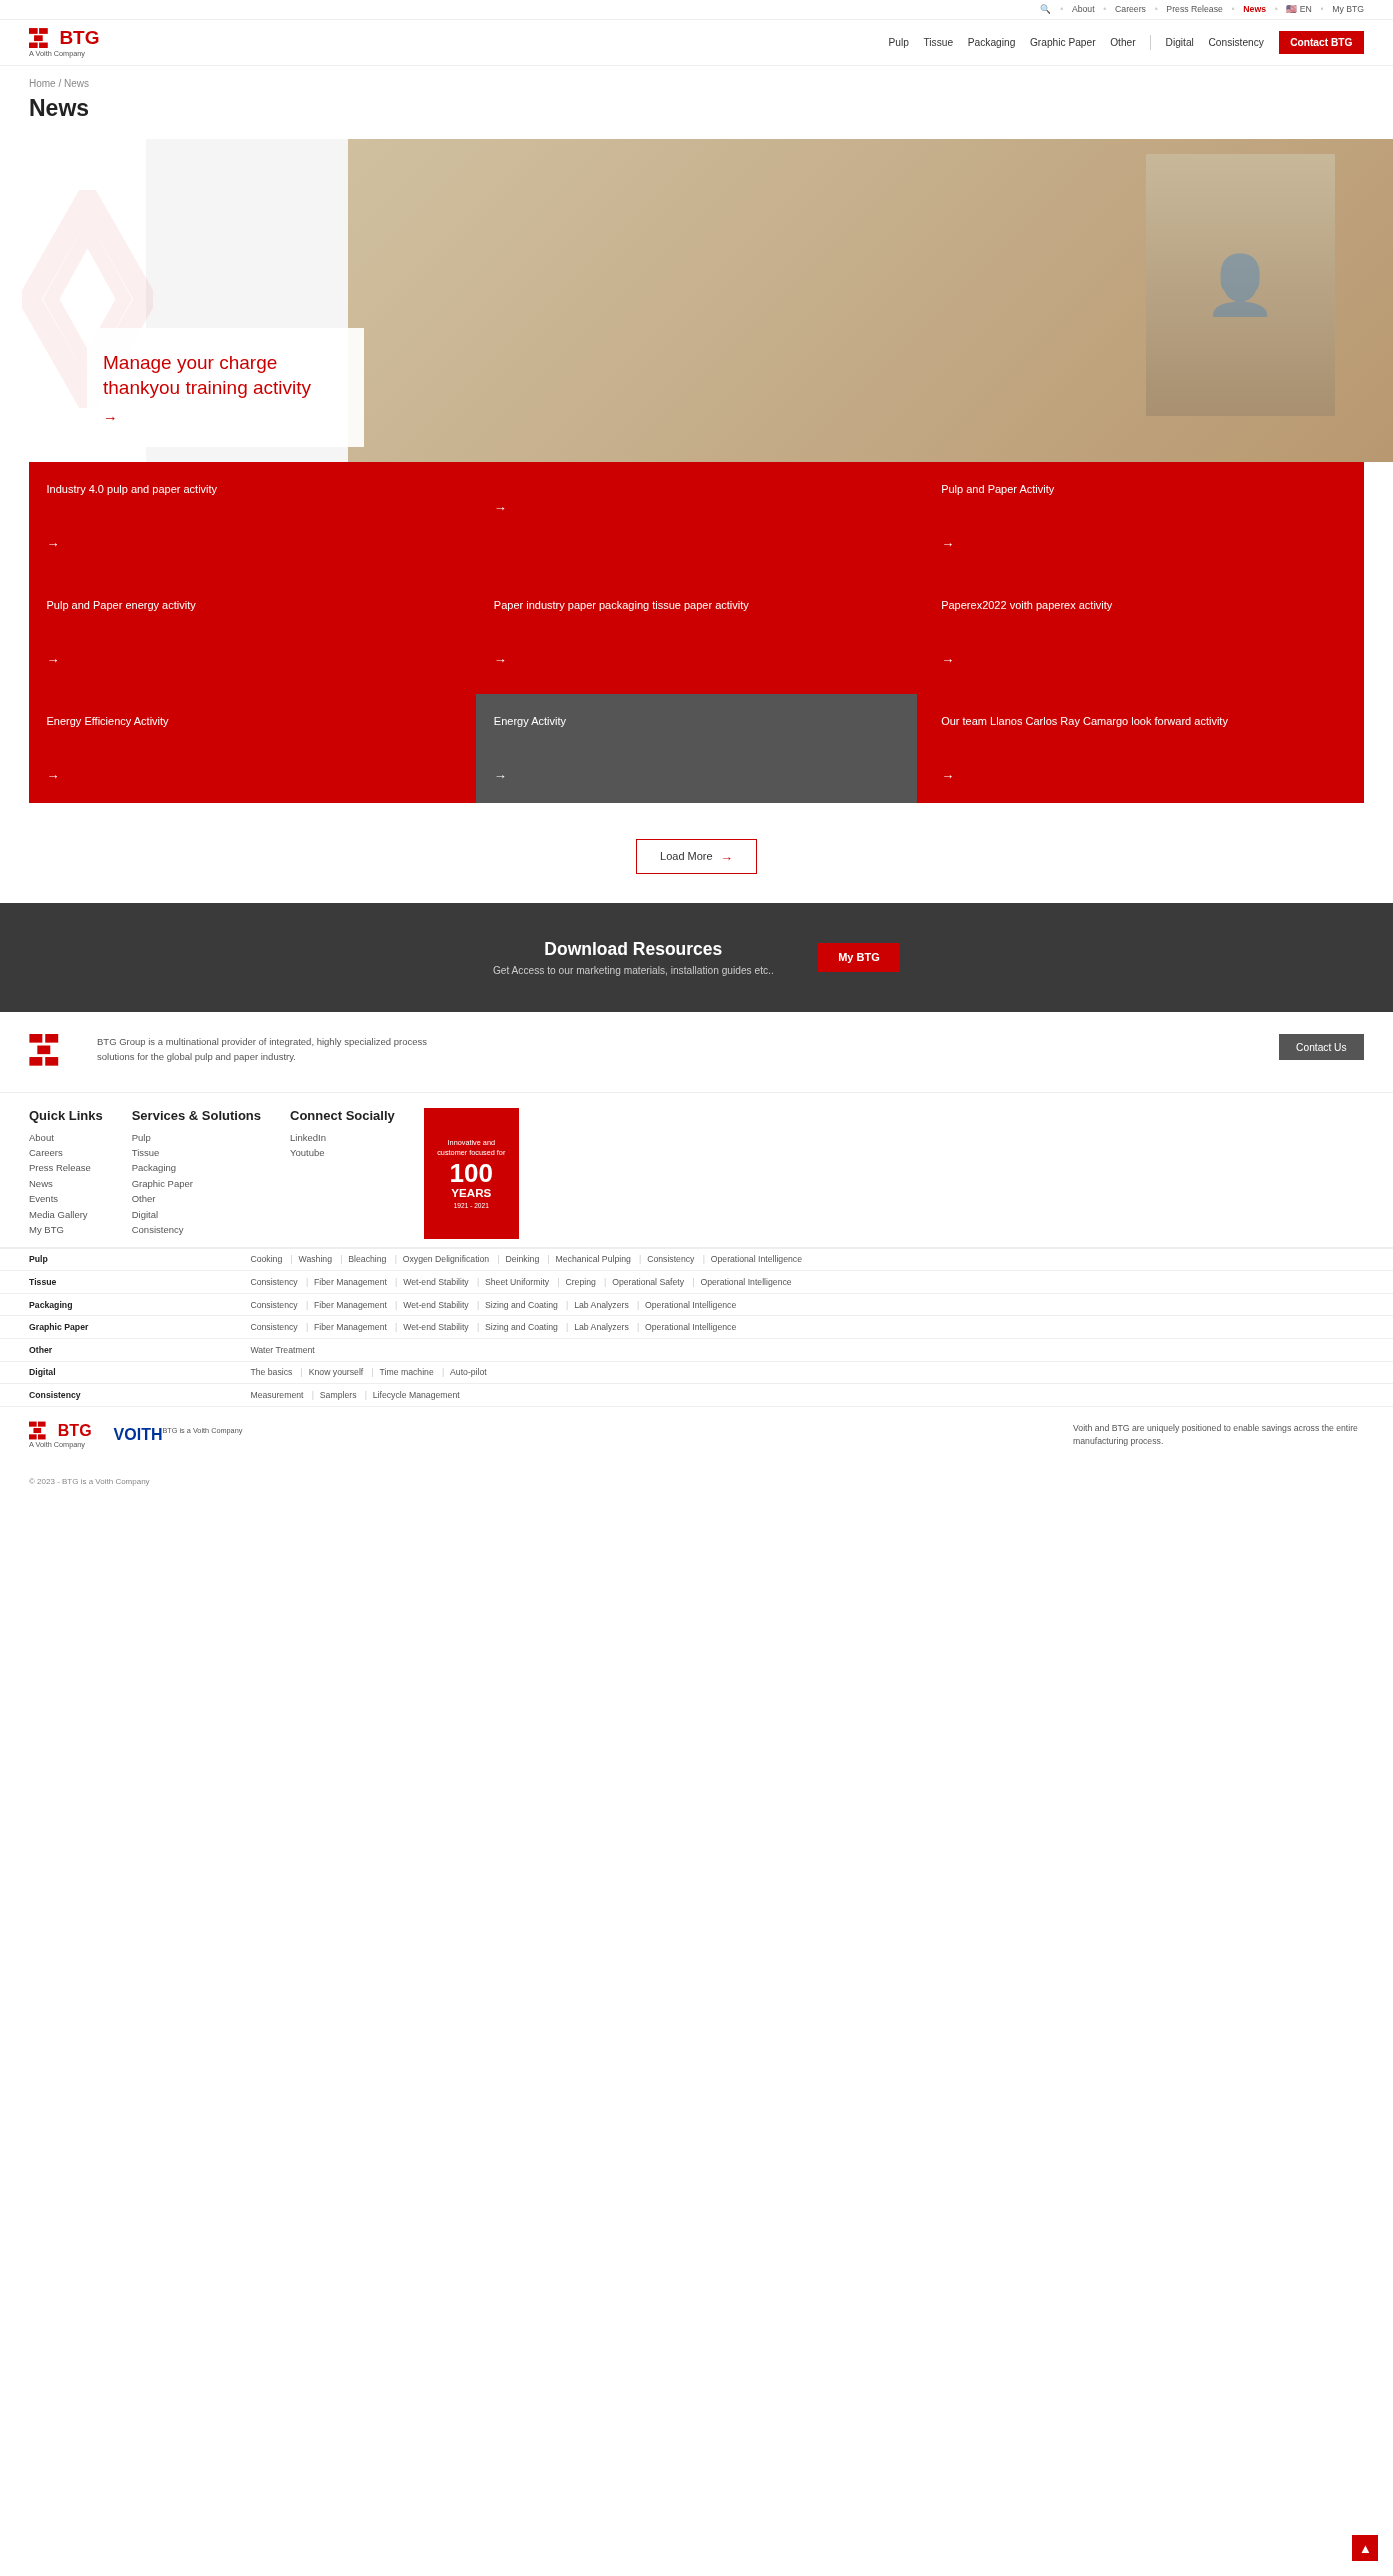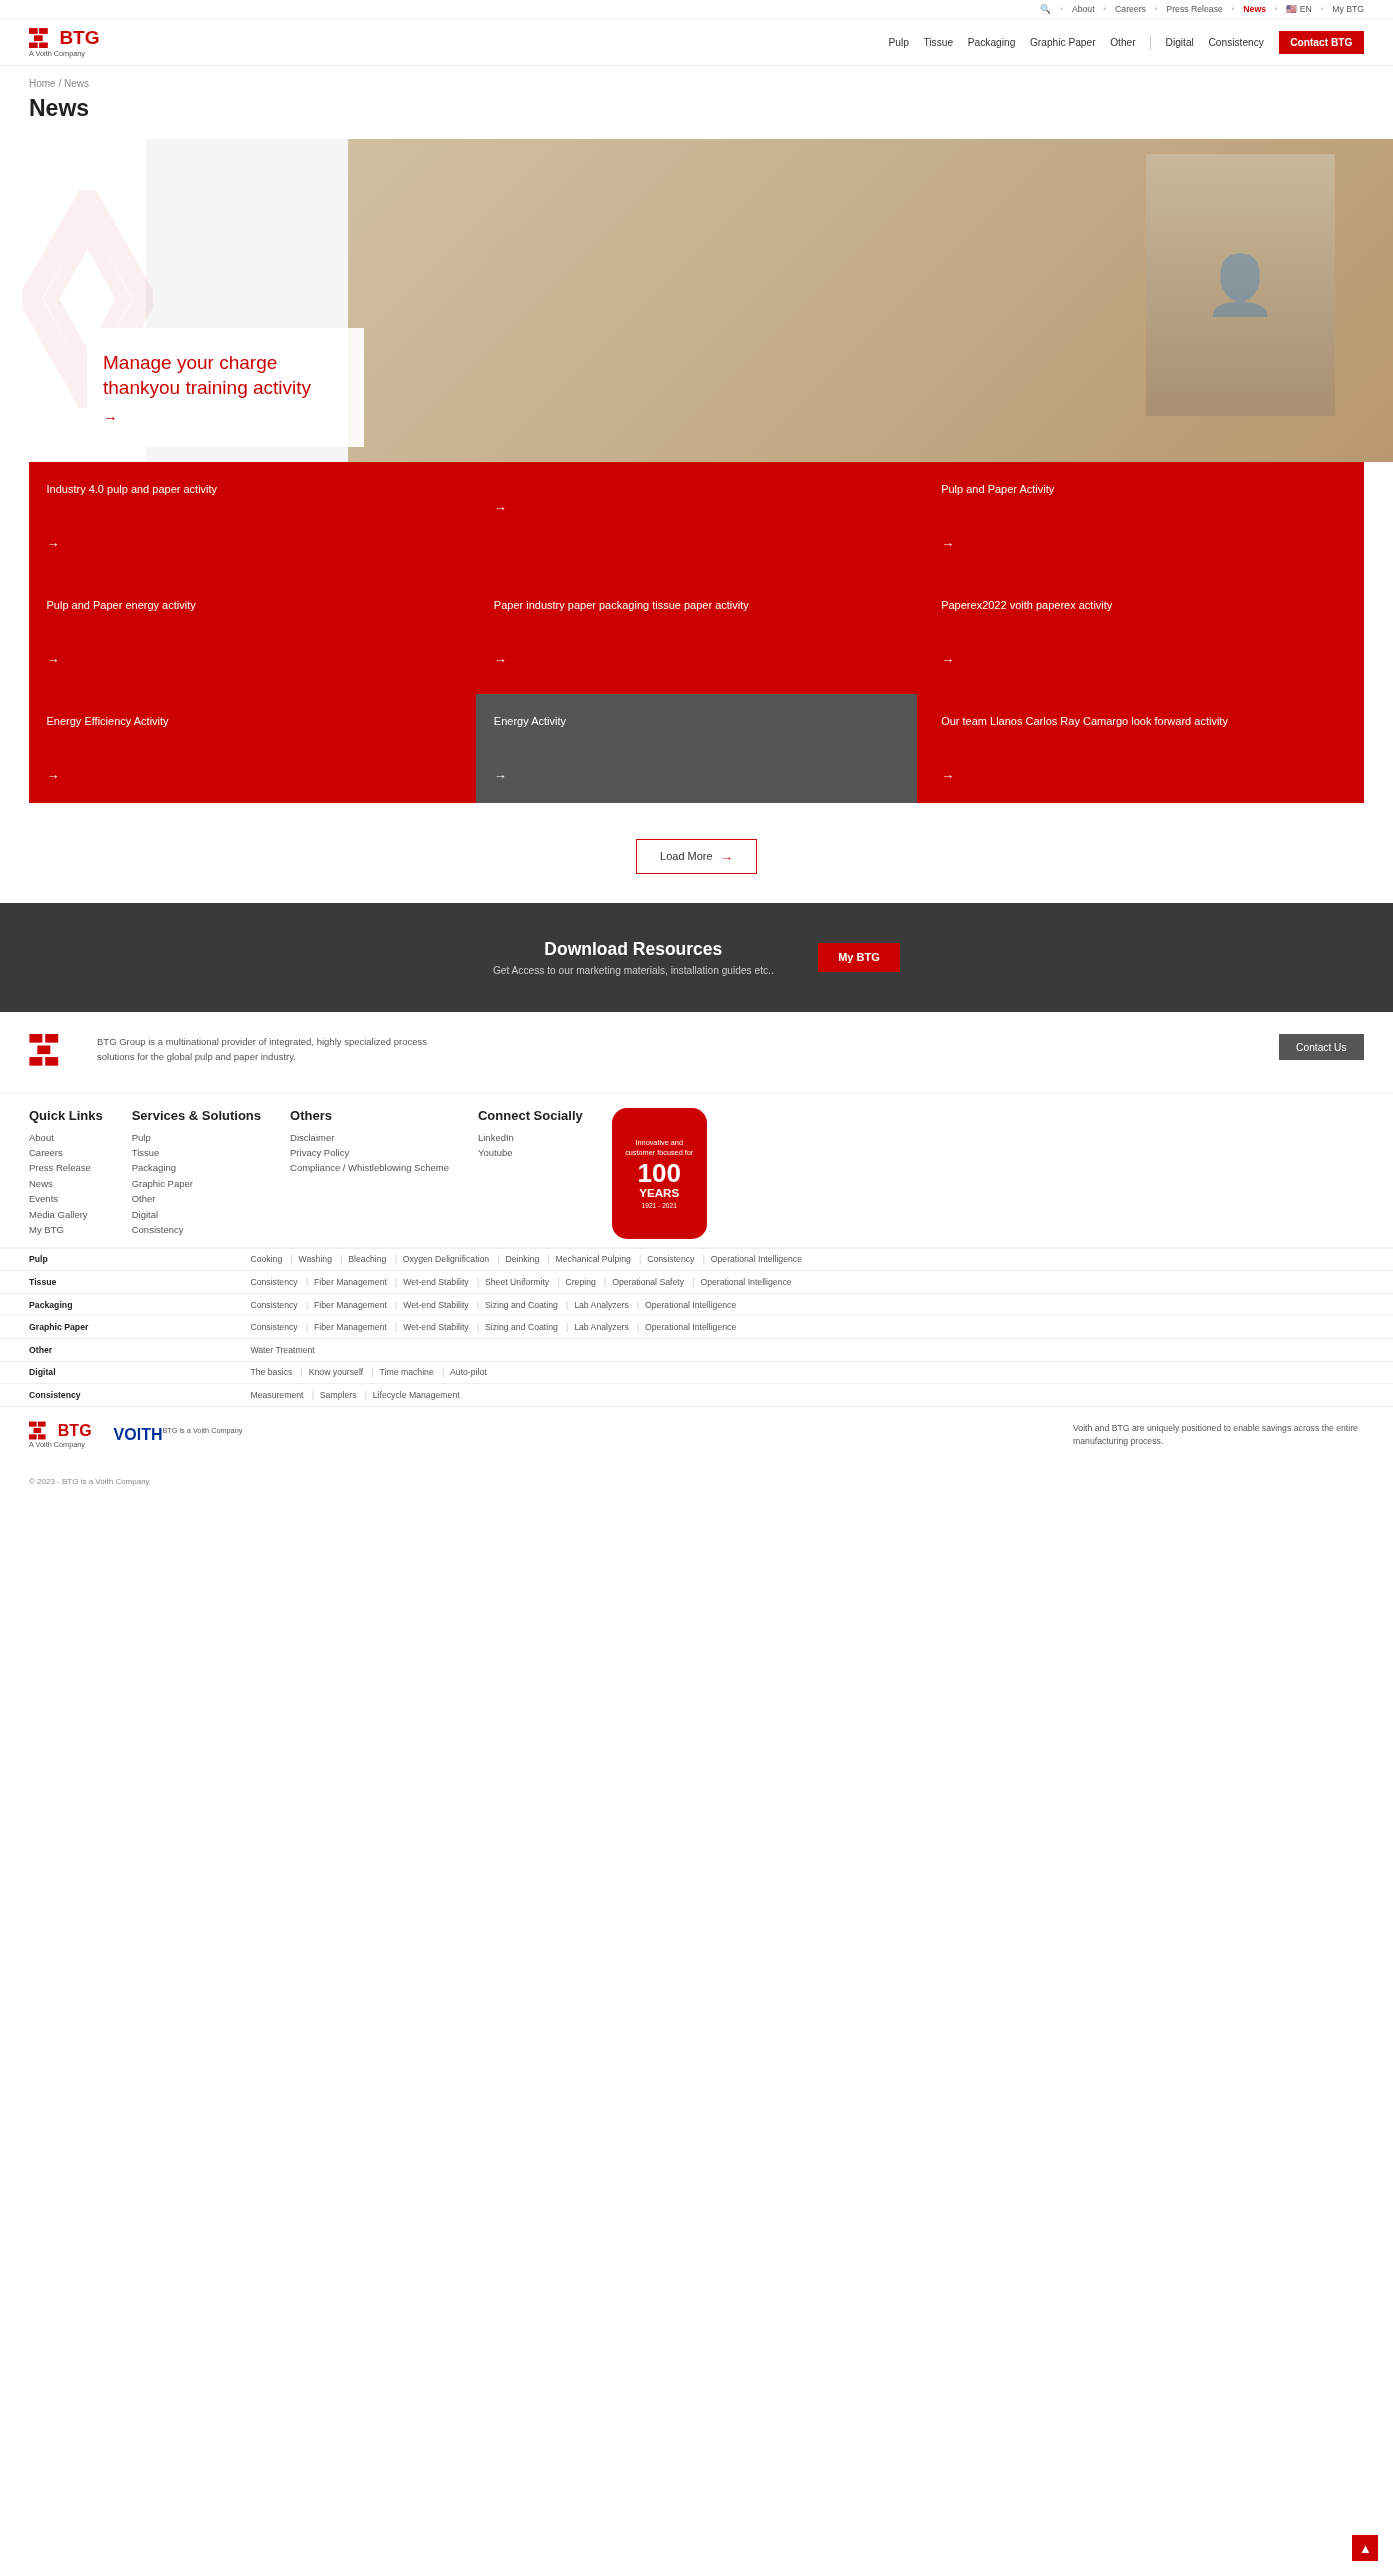--- a/index.html
+++ b/index.html
@@ -104,21 +104,21 @@
       display: flex; gap: 29px; flex-wrap: wrap; border-bottom: 0.7px solid #eee;
     }
     .footer-col h4 { font-size: 13px; font-weight: bold; margin-bottom: 8.7px; color: #222; }
     .footer-col ul { list-style: none; }
     .footer-col ul li { margin-bottom: 4.4px; font-size: 9.5px; color: #555; cursor: pointer; }
 
     
     .badge-100 {
       background: #cc0000; color: #fff; padding: 11.6px; text-align: center;
       width: 95px; min-height: 95px; display: flex; flex-direction: column;
-      align-items: center; justify-content: center; border-radius: 15px;
+      align-items: center; justify-content: center;
     }
     .badge-100 .innovative { font-size: 7.3px; line-height: 1.3; margin-bottom: 2.9px; }
     .badge-100 .years-num { font-size: 26px; font-weight: bold; line-height: 1; }
     .badge-100 .years-label { font-size: 11.6px; font-weight: bold; }
     .badge-100 .years-range { font-size: 6.6px; margin-top: 2.9px; }
 
     
     .product-table {
       width: 100%; border-collapse: collapse; margin: 0;
       font-size: 8.7px; background: #fff;
@@ -310,28 +310,20 @@
   <div class="footer-col">
     <h4>Services &amp; Solutions</h4>
     <ul>
       <li>Pulp</li>
       <li>Tissue</li>
       <li>Packaging</li>
       <li>Graphic Paper</li>
       <li>Other</li>
       <li>Digital</li>
       <li>Consistency</li>
-    </ul>
-  </div>
-  <div class="footer-col">
-    <h4>Others</h4>
-    <ul>
-      <li>Disclaimer</li>
-      <li>Privacy Policy</li>
-      <li>Compliance / Whistleblowing Scheme</li>
     </ul>
   </div>
   <div class="footer-col">
     <h4>Connect Socially</h4>
     <ul>
       <li>LinkedIn</li>
       <li>Youtube</li>
     </ul>
   </div>
   <div class="badge-100">

